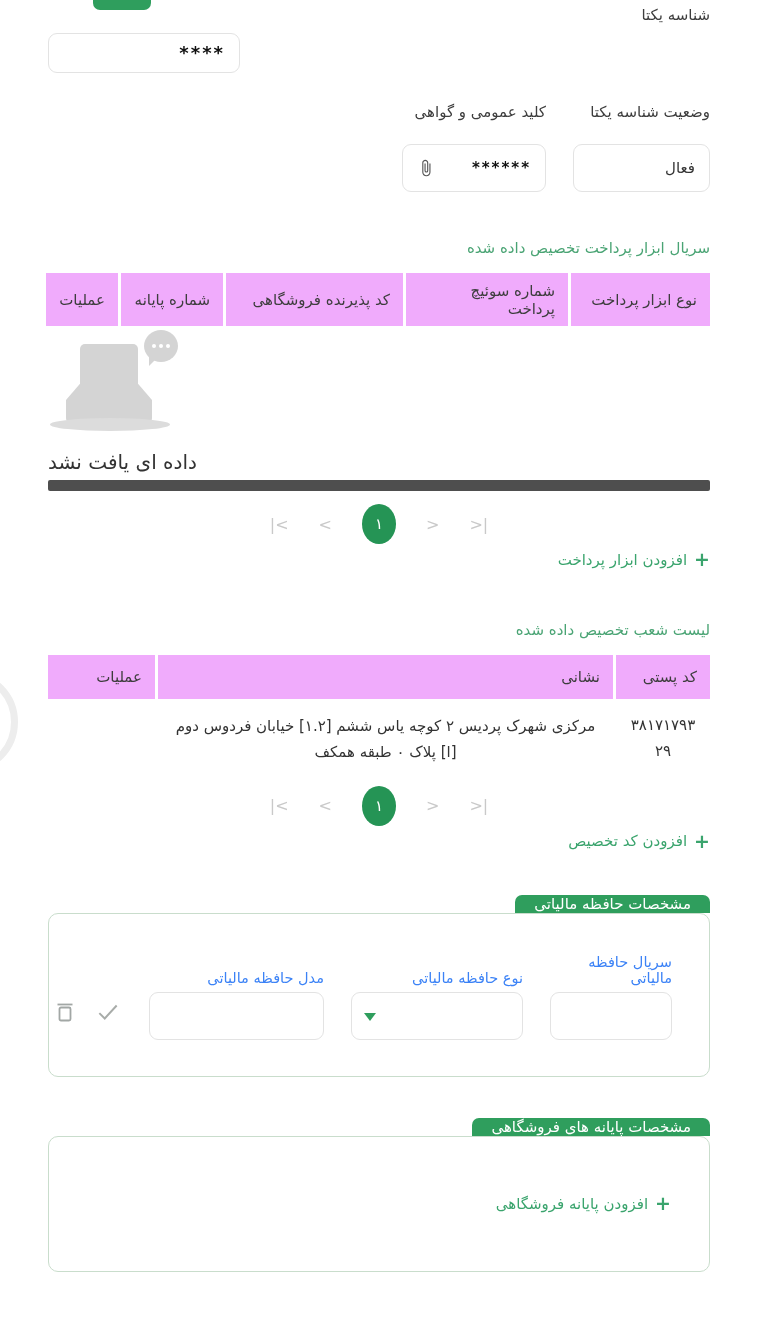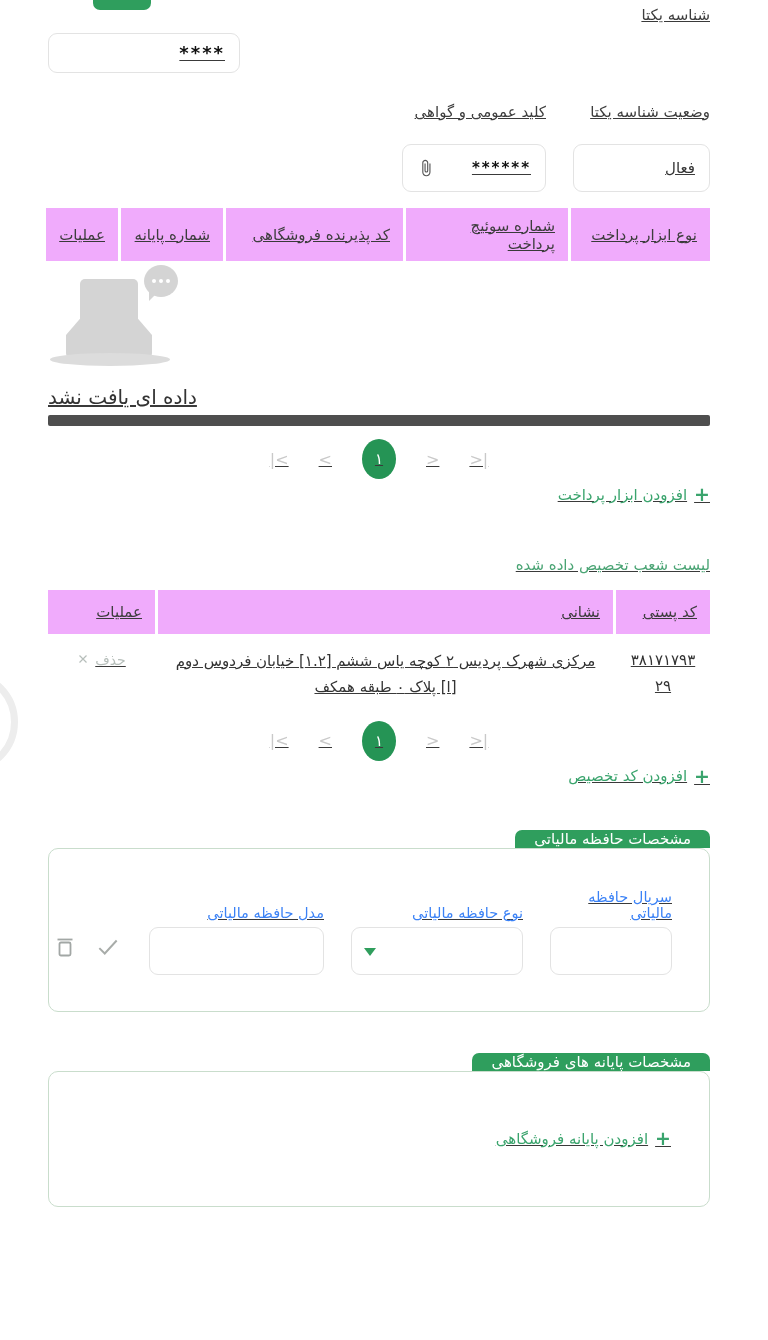--- a/index.html
+++ b/index.html
@@ -1,18 +1,18 @@
 <!DOCTYPE html>
 <html dir="rtl" lang="fa"><head>
 <meta charset="utf-8">
 <style>
   * { margin:0; padding:0; box-sizing:border-box; }
   html,body { background:#ffffff; }
   body { font-family:"DejaVu Sans", sans-serif; color:#3a3a3a; }
-  .page { position:relative; width:768px; height:1340px; overflow:hidden; background:#fff;text-decoration:underline; }
+  .page { position:relative; width:768px; height:1340px; overflow:hidden; background:#fff; }
   .content { padding:0 58px 20px 48px; }
 
   
   .cut-btn { position:absolute; top:-22px; left:93px; width:58px; height:32px;
              background:#2f9e5d; border:none; border-radius:7px; }
 
   
   .edge-ring { position:absolute; left:-86px; top:670px; width:104px; height:104px;
                border:7px solid #ededed; border-radius:50%; }
 
@@ -131,20 +131,21 @@
           <span class="masked" style="font-size:15px">******</span>
           <span class="icon">
             <svg width="18" height="18" viewBox="0 0 24 24">
                 <path fill="#555" d="M16.5 6v11.5c0 2.21-1.79 4-4 4s-4-1.79-4-4V5c0-1.38 1.12-2.5 2.5-2.5s2.5 1.12 2.5 2.5v10.5c0 .55-.45 1-1 1s-1-.45-1-1V6H10v9.5a2.5 2.5 0 0 0 5 0V5c0-2.21-1.79-4-4-4S7 2.79 7 5v12.5c0 3.04 2.46 5.5 5.5 5.5s5.5-2.46 5.5-5.5V6h-1.5z"></path>
               </svg>
           </span>
         </div>
       </div>
     </div>
 
+    <h3 class="section-title">سریال ابزار پرداخت تخصیص داده شده</h3>
 
     <div class="thead t1">
       <div class="th">نوع ابزار پرداخت</div>
       <div class="th">شماره سوئیچ پرداخت</div>
       <div class="th">کد پذیرنده فروشگاهی</div>
       <div class="th">شماره پایانه</div>
       <div class="th">عملیات</div>
     </div>
 
     <div class="empty-wrap">
@@ -180,30 +181,20 @@
 
     <div class="thead t2">
       <div class="th">کد پستی</div>
       <div class="th">نشانی</div>
       <div class="th">عملیات</div>
     </div>
 
     <div class="branch-row">
       <div class="cell-postal">۳۸۱۷۱۷۹۳۲۹</div>
       <div class="cell-address">مرکزی شهرک پردیس ۲ کوچه یاس ششم [۱.۲] خیابان فردوس دوم [ا] پلاک ۰ طبقه همکف</div>
-      <div class="cell-ops">
-        <button class="del-btn">
-          <span>حذف</span>
-          <span>
-            <svg width="12" height="12" viewBox="0 0 24 24">
-                <path d="M5 5l14 14M19 5L5 19" stroke="#b6beba" stroke-width="2.4" fill="none"></path>
-              </svg>
-          </span>
-        </button>
-      </div>
     </div>
 
     <div class="pagination" style="margin-top:6px">
       <button class="pg-arrow">|&lt;</button>
       <button class="pg-arrow">&lt;</button>
       <button class="pg-current">۱</button>
       <button class="pg-arrow">&gt;</button>
       <button class="pg-arrow">&gt;|</button>
     </div>
 

